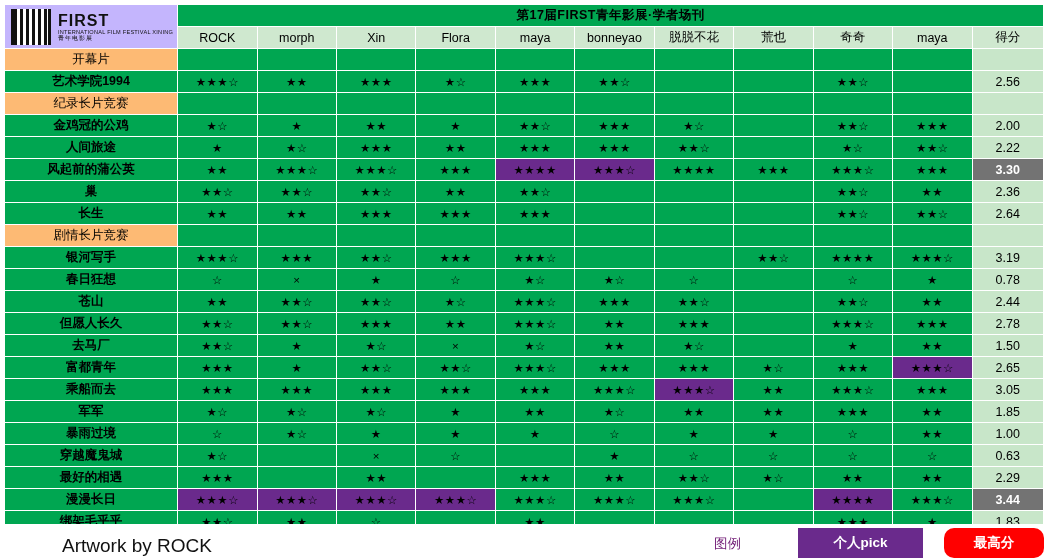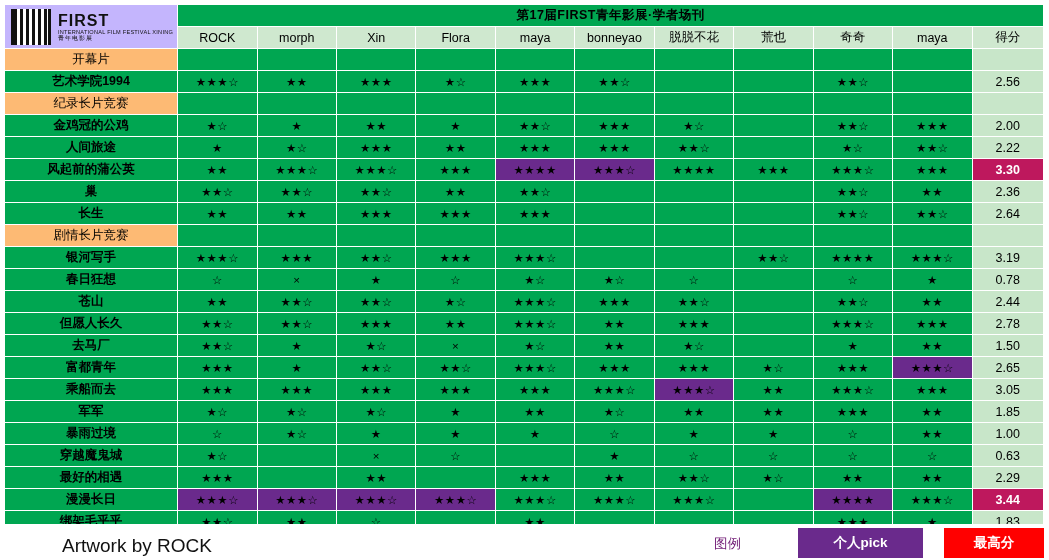--- a/index.html
+++ b/index.html
@@ -88,21 +88,21 @@
   .rowname{
     background:#00a651;
     color:#ffffff;
     font-weight:bold;
     font-size:13px;
     text-align:center;
   }
   .cell{background:#00a651;color:#ffffff;font-size:12px;letter-spacing:1px;}
   .cell.pick{background:#6a2a8c;}
   .score{background:#c8e6c9;color:#111;font-size:12.5px;margin-left:8px;}
-  .score.top{background:#be185d;color:#ffffff;font-weight:bold;}
+  .score.top{background:#737373;color:#ffffff;font-weight:bold;}
   .score.blank{background:#c8e6c9;}
   .stars{font-size:11.5px;letter-spacing:.5px;line-height:1;}
 
   
   .footer{
     position:absolute;
     left:0;bottom:0;
     width:1049px;height:40px;
     background:#ffffff;
   }
@@ -126,21 +126,21 @@
     width:125px;height:30px;
     background:#6a2a8c;color:#ffffff;
     font-size:13.5px;font-weight:bold;
     display:flex;align-items:center;justify-content:center;text-align:center;
   }
   .f-topbox{
     position:absolute;left:944px;top:4px;
     width:100px;height:30px;
     background:#ff0000;color:#ffffff;
     font-size:13.5px;font-weight:bold;
-    display:flex;align-items:center;justify-content:center;
+    display:flex;align-items:center;justify-content:center;border-radius:10px;
   }
 </style>
 </head>
 <body>
 
 <div id="sheet">
 
   <table class="grid">
     <colgroup>
       <col class="c-logo">

